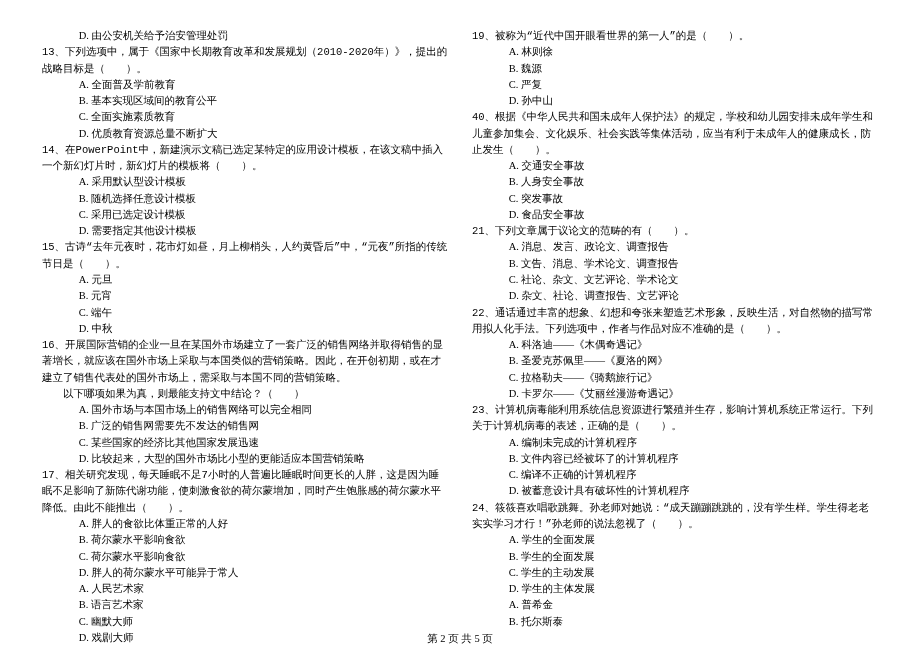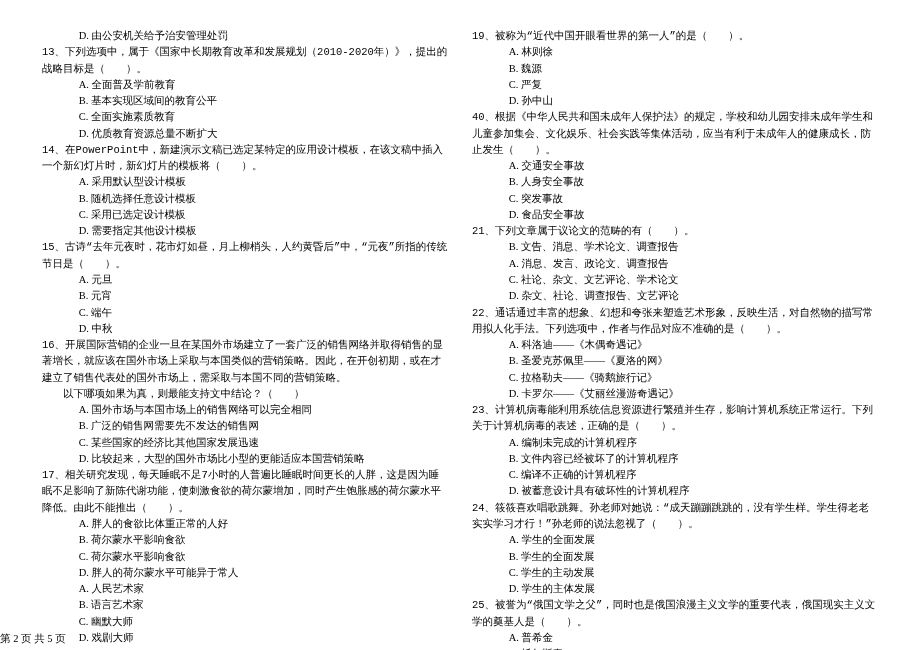--- a/index.html
+++ b/index.html
@@ -26,20 +26,21 @@
     line-height: 1.55;
   }
   .q {
     text-indent: 0;
     font-family: Liberation Mono, monospace;
   }
   .opt {
     text-indent: 3.5em;
   }
   .footer {
+    text-align: center;
     font-size: 10.5px;
     padding-top: 2px;
   }
 </style>
 </head>
 <body>
 
 <div class="page">
   <div class="col">
     <div class="opt">D. 由公安机关给予治安管理处罚</div>
@@ -80,37 +81,36 @@
     <div class="opt">A. 林则徐</div>
     <div class="opt">B. 魏源</div>
     <div class="opt">C. 严复</div>
     <div class="opt">D. 孙中山</div>
     <div class="q">40、根据《中华人民共和国未成年人保护法》的规定，学校和幼儿园安排未成年学生和儿童参加集会、文化娱乐、社会实践等集体活动，应当有利于未成年人的健康成长，防止发生（　　）。</div>
     <div class="opt">A. 交通安全事故</div>
     <div class="opt">B. 人身安全事故</div>
     <div class="opt">C. 突发事故</div>
     <div class="opt">D. 食品安全事故</div>
     <div class="q">21、下列文章属于议论文的范畴的有（　　）。</div>
+    <div class="opt">A. 消息、发言、政论文、调查报告</div>
     <div class="opt">B. 文告、消息、学术论文、调查报告</div>
-    <div class="opt">A. 消息、发言、政论文、调查报告</div>
     <div class="opt">C. 社论、杂文、文艺评论、学术论文</div>
     <div class="opt">D. 杂文、社论、调查报告、文艺评论</div>
     <div class="q">22、通话通过丰富的想象、幻想和夸张来塑造艺术形象，反映生活，对自然物的描写常用拟人化手法。下列选项中，作者与作品对应不准确的是（　　）。</div>
     <div class="opt">A. 科洛迪——《木偶奇遇记》</div>
     <div class="opt">B. 圣爱克苏佩里——《夏洛的网》</div>
     <div class="opt">C. 拉格勒夫——《骑鹅旅行记》</div>
     <div class="opt">D. 卡罗尔——《艾丽丝漫游奇遇记》</div>
     <div class="q">23、计算机病毒能利用系统信息资源进行繁殖并生存，影响计算机系统正常运行。下列关于计算机病毒的表述，正确的是（　　）。</div>
     <div class="opt">A. 编制未完成的计算机程序</div>
     <div class="opt">B. 文件内容已经被坏了的计算机程序</div>
     <div class="opt">C. 编译不正确的计算机程序</div>
     <div class="opt">D. 被蓄意设计具有破坏性的计算机程序</div>
     <div class="q">24、筱筱喜欢唱歌跳舞。孙老师对她说：“成天蹦蹦跳跳的，没有学生样。学生得老老实实学习才行！”孙老师的说法忽视了（　　）。</div>
     <div class="opt">A. 学生的全面发展</div>
     <div class="opt">B. 学生的全面发展</div>
     <div class="opt">C. 学生的主动发展</div>
     <div class="opt">D. 学生的主体发展</div>
-    <div class="q">25、被誉为“俄国文学之父”，同时也是俄国浪漫主义文学的重要代表，俄国现实主义文学的奠基人是（　　）。</div>
     <div class="opt">A. 普希金</div>
     <div class="opt">B. 托尔斯泰</div>
   </div>
 </div>
 <div class="footer">第 2 页 共 5 页</div>
 
 </body></html>

